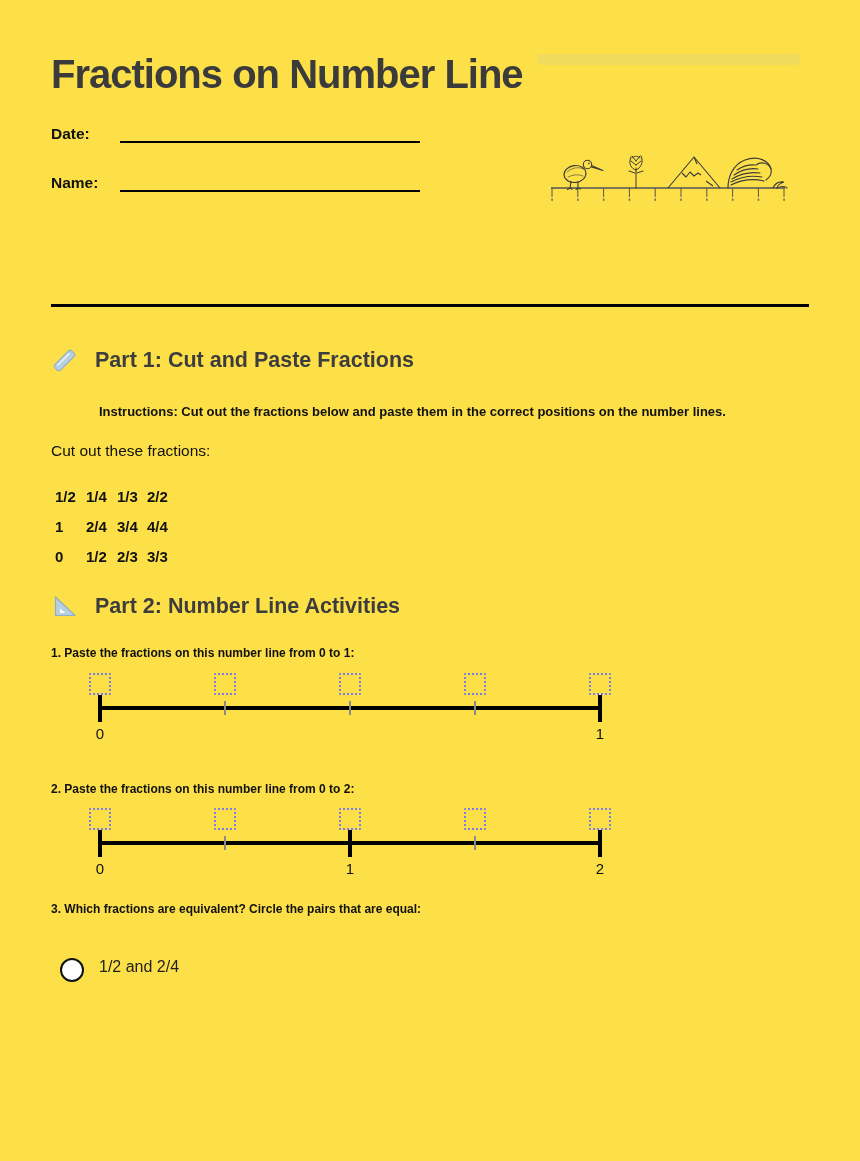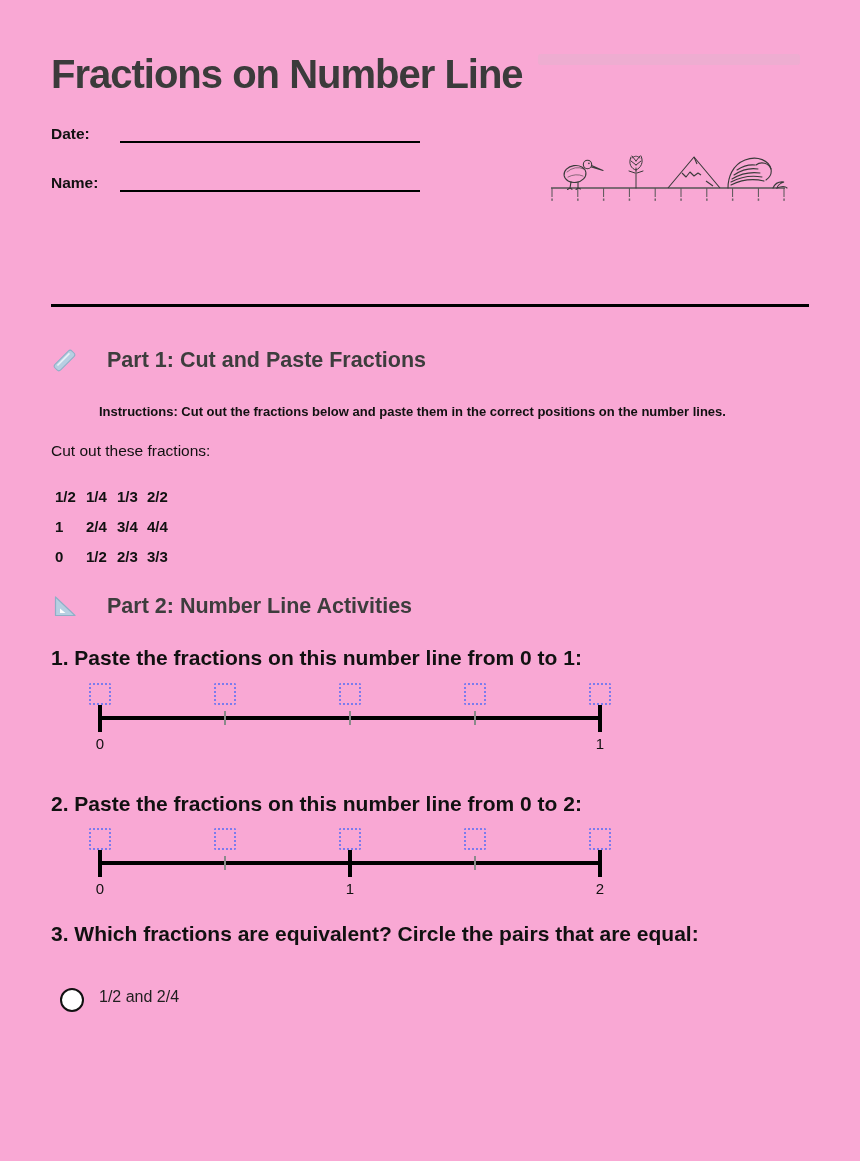--- a/index.html
+++ b/index.html
@@ -1,18 +1,18 @@
 <!DOCTYPE html>
 <html><head>
 <meta charset="utf-8">
 <style>
   html,body { margin:0; padding:0; background:#ffffff; }
   .page {
     position:relative; width:860px; height:1161px; overflow:hidden;
-    background:#f9a8d4; font-family:"Liberation Sans", sans-serif; color:#111;
+    background:#fde047; font-family:"Liberation Sans", sans-serif; color:#111;
   }
   .content { padding:52px 51px 0 51px; box-sizing:border-box; }
 
   .doc-title {
     margin:0; max-width:490px; font-size:40px; line-height:44px;
     font-weight:700; color:#3b3b3b; letter-spacing:-1px;
   }
 
   .faded-strip {
     position:absolute; left:538px; top:54px; width:262px; height:11px;
@@ -21,36 +21,36 @@
   .header-illustration { position:absolute; left:548px; top:148px; width:240px; height:54px; }
 
   .field-row { display:flex; align-items:flex-end; }
   .field-row.name { margin-top:27px; }
   .field-row.date { margin-top:25px; }
   .field-label { width:69px; font-weight:700; font-size:15.5px; color:#111; }
   .field-line { width:300px; height:20px; border-bottom:2px solid #000; }
 
   .divider { margin-top:112px; border:0; border-top:3px solid #000; }
 
-  .part-heading { display:flex; align-items:center; gap:29px; font-size:21.5px; font-weight:700; color:#3d3d3d; }
+  .part-heading { display:flex; align-items:center; gap:17px; font-size:21.5px; font-weight:700; color:#3d3d3d; }
   .part-heading.p1 { margin-top:40px; }
   .part-heading.p2 { margin-top:21px; }
   .part-heading.p3 { margin-top:41px; }
   .part-heading .hicon { width:27px; height:27px; flex:0 0 27px; }
 
   .instructions { margin-top:25px; max-width:745px; font-size:13px; font-weight:700; line-height:26px; color:#111;margin-left:48px; }
   .cut-label { margin-top:17px; font-size:15.5px; font-weight:400; color:#111; }
 
   .fraction-table {
     margin-top:22px; padding-left:4px; display:grid;
     grid-template-columns:31px 31px 30px 42px; font-size:15px; font-weight:700; color:#111;
   }
   .fraction-table .cell { line-height:30px; }
 
-  .question { font-size:21px; font-weight:700; color:#111; }
+  .question { font-size:12px; font-weight:700; color:#111; }
   .question.q1 { margin-top:26px; }
   .question.q2 { margin-top:39px; }
   .question.q3 { margin-top:24px; }
 
   .numberline { position:relative; margin-left:49px; width:500px; height:70px; }
   .numberline.nl1 { margin-top:13px; }
   .numberline.nl2 { margin-top:12px; }
   .paste-box {
     position:absolute; top:0; width:22px; height:22px; box-sizing:border-box;
     border:2.6px dotted #7b7bee; border-radius:2px; transform:translateX(-50%);

